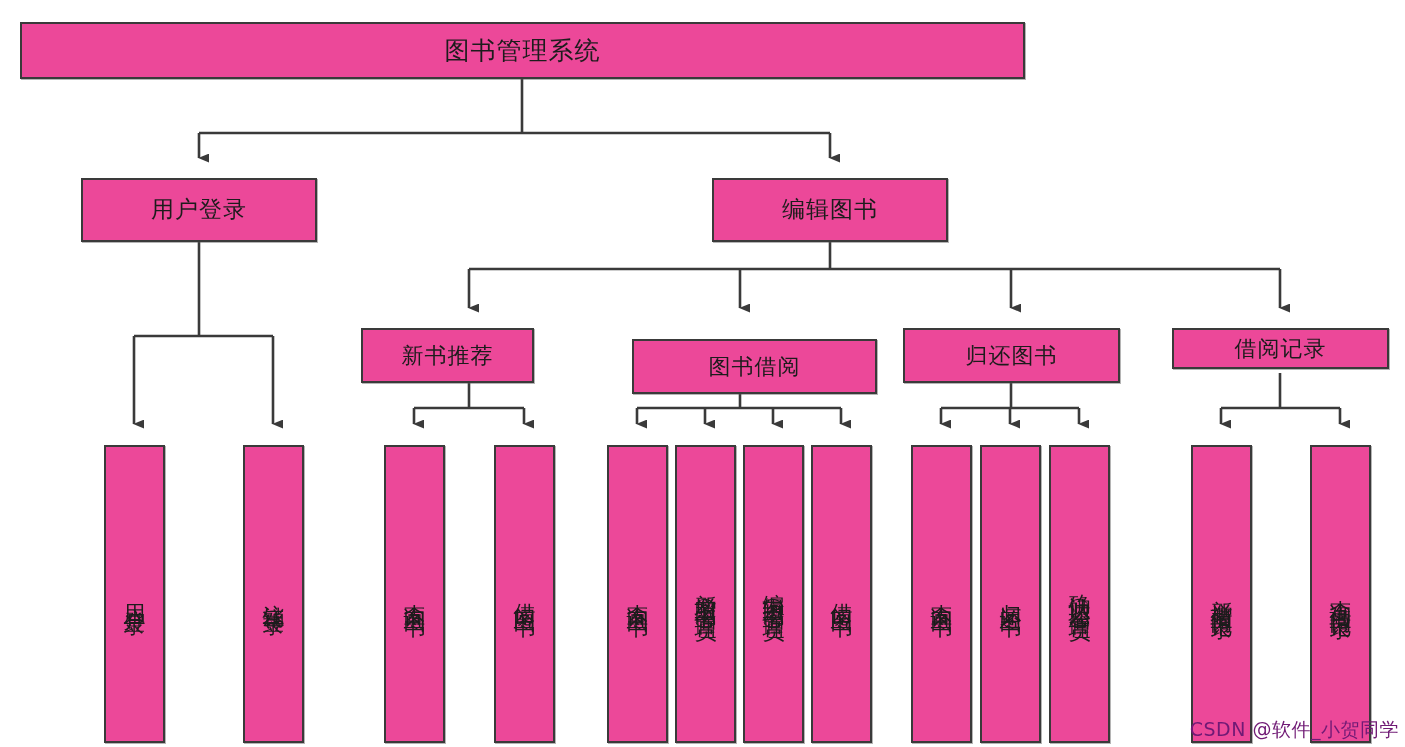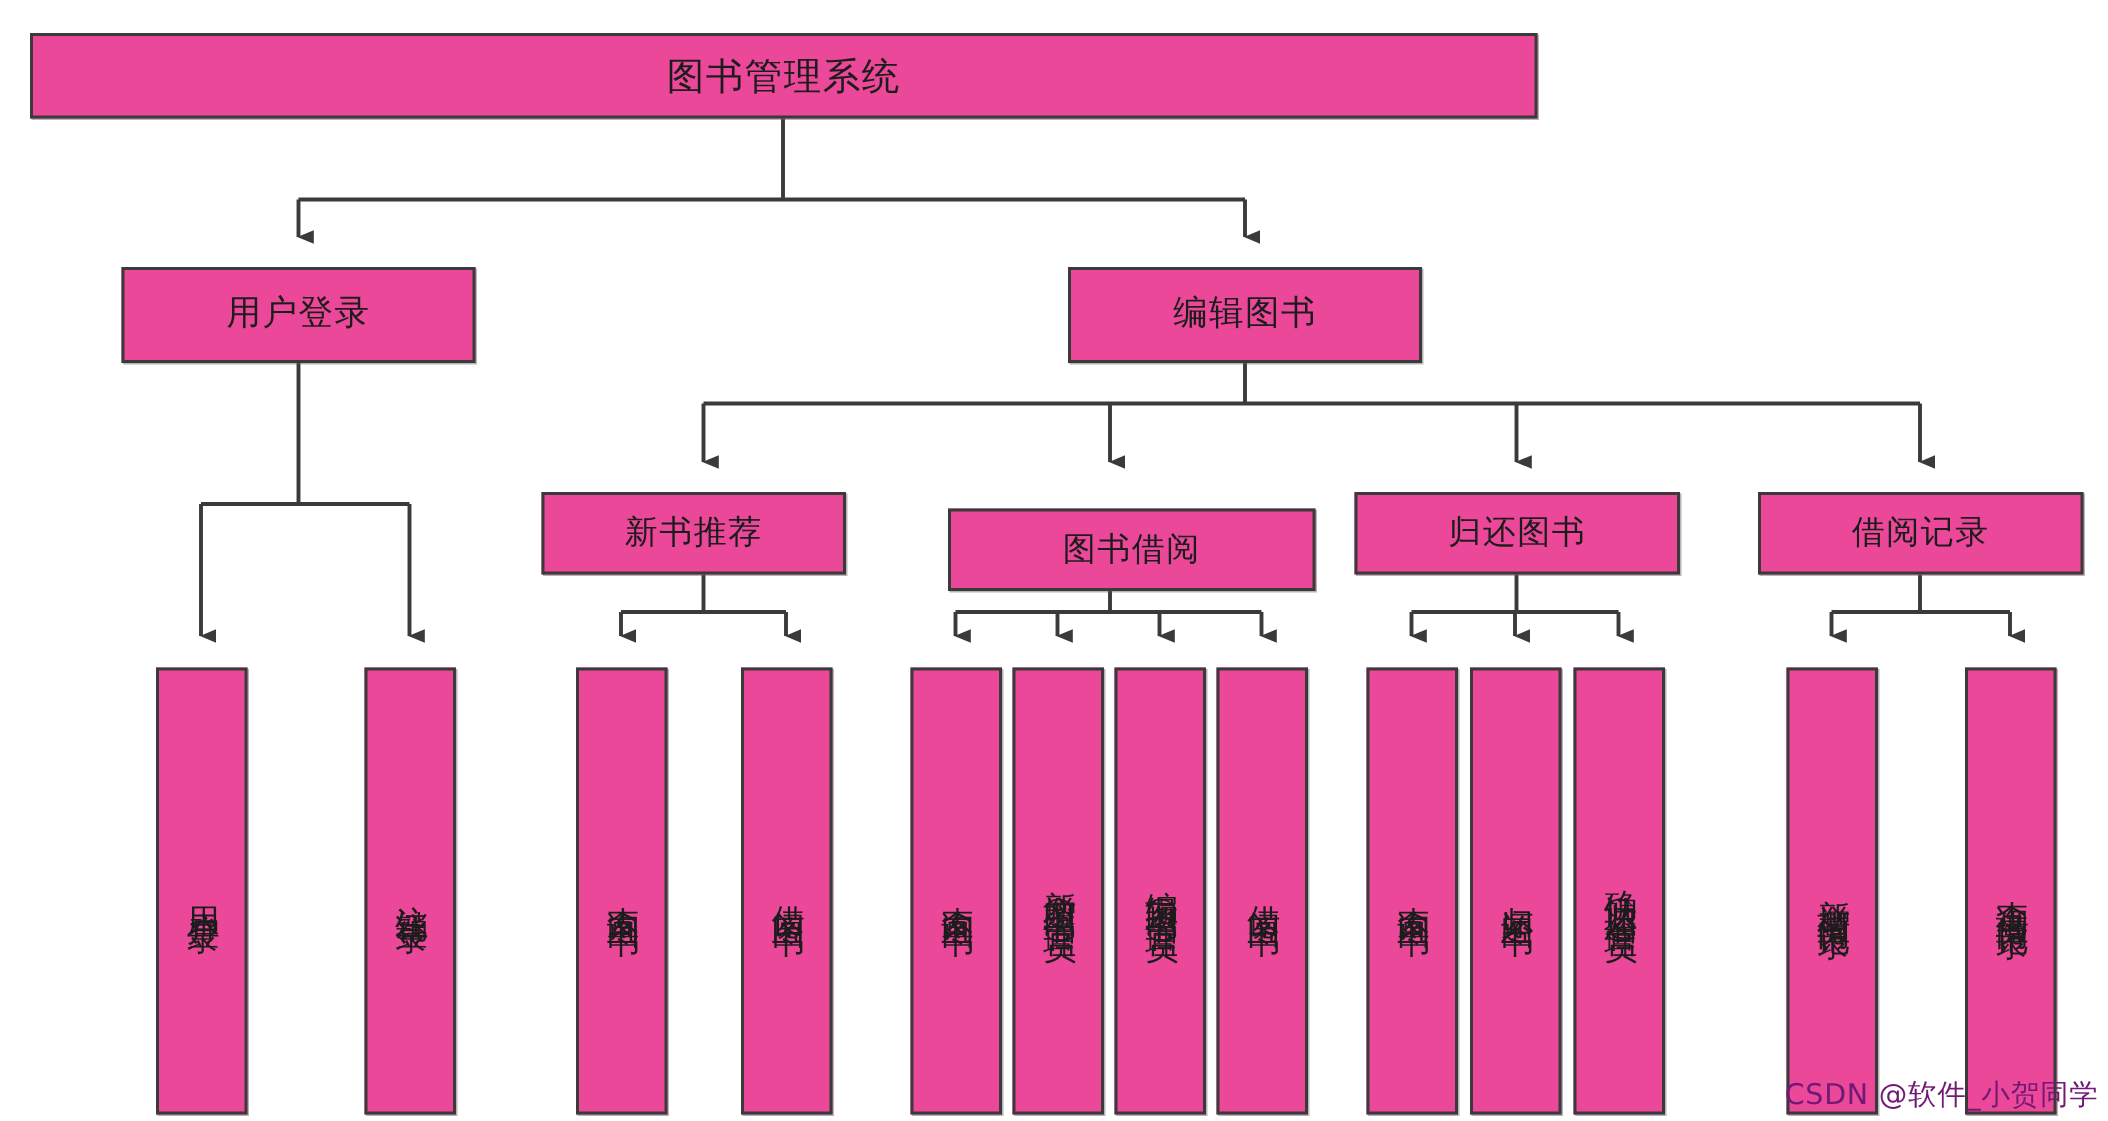--- a/index.html
+++ b/index.html
@@ -143,33 +143,33 @@
   </div>
 
   <div class="node lvl2" style="left:81px;top:168px;width:236px;height:64px;">
     <span class="label">用户登录</span>
   </div>
 
   <div class="node lvl2" style="left:712px;top:168px;width:236px;height:64px;">
     <span class="label">编辑图书</span>
   </div>
 
-  <div class="node lvl3" style="left:361px;top:318px;width:203px;height:55px;">
+  <div class="node lvl3" style="left:361px;top:318px;width:173px;height:55px;">
     <span class="label">新书推荐</span>
   </div>
 
   <div class="node lvl3" style="left:632px;top:329px;width:245px;height:55px;">
     <span class="label">图书借阅</span>
   </div>
 
   <div class="node lvl3" style="left:903px;top:318px;width:217px;height:55px;">
     <span class="label">归还图书</span>
   </div>
 
-  <div class="node lvl3" style="left:1172px;top:318px;width:217px;height:55px;">
+  <div class="node lvl3" style="left:1172px;top:318px;width:217px;height:41px;">
     <span class="label">借阅记录</span>
   </div>
 
   <div class="node leaf" style="left:104px;top:435px;width:61px;height:298px;">
     <span class="label">用户登录</span>
   </div>
 
   <div class="node leaf" style="left:243px;top:435px;width:61px;height:298px;">
     <span class="label">注销登录</span>
   </div>

